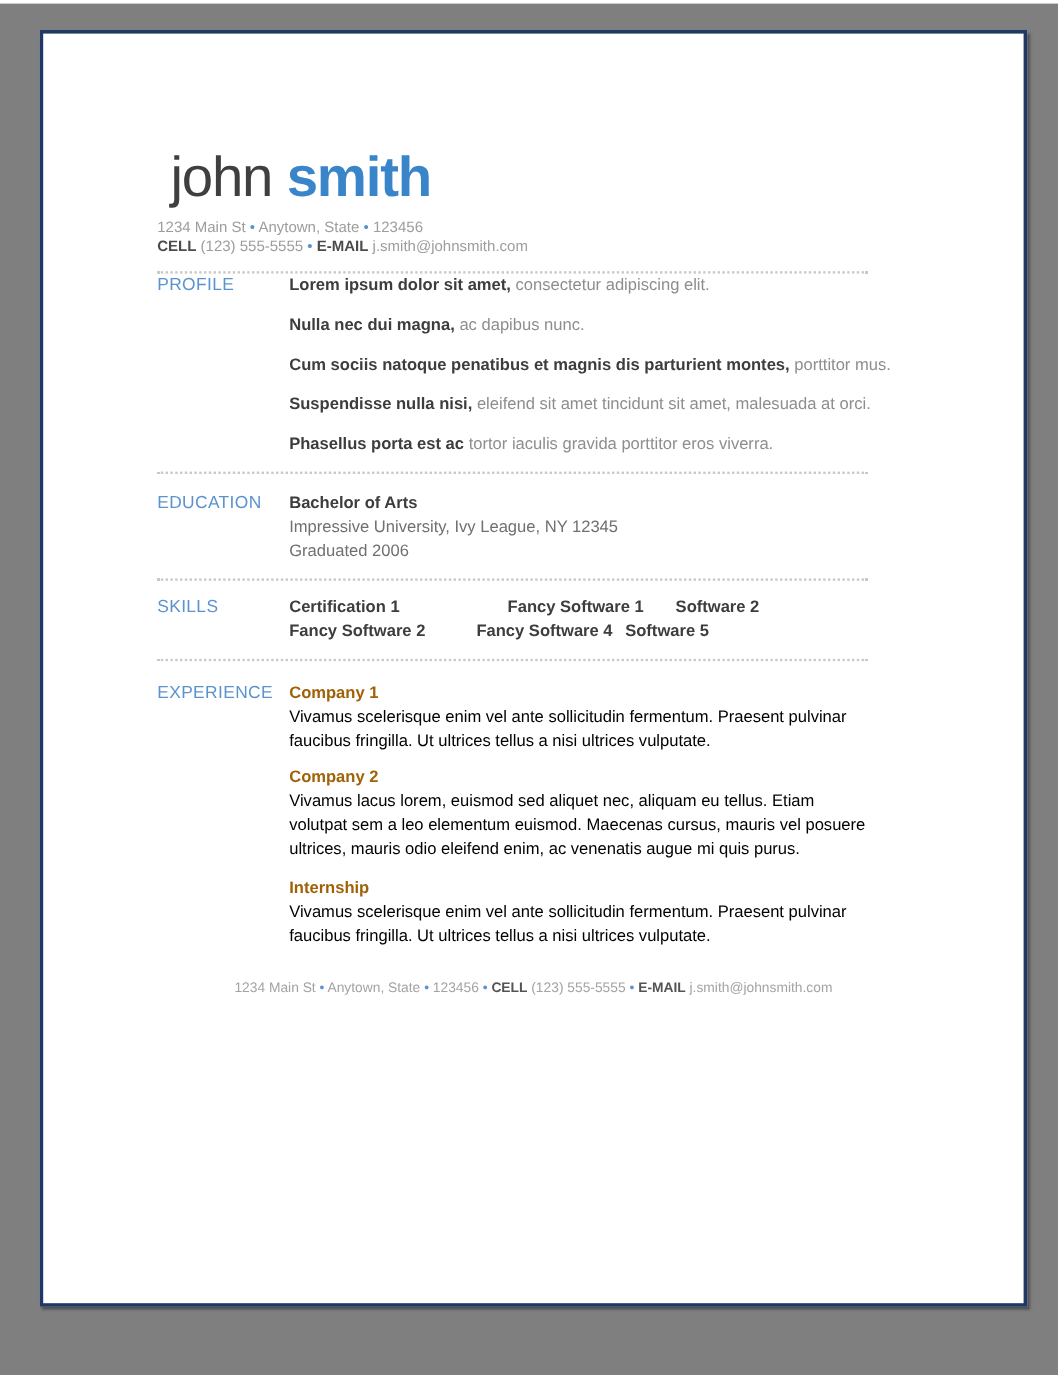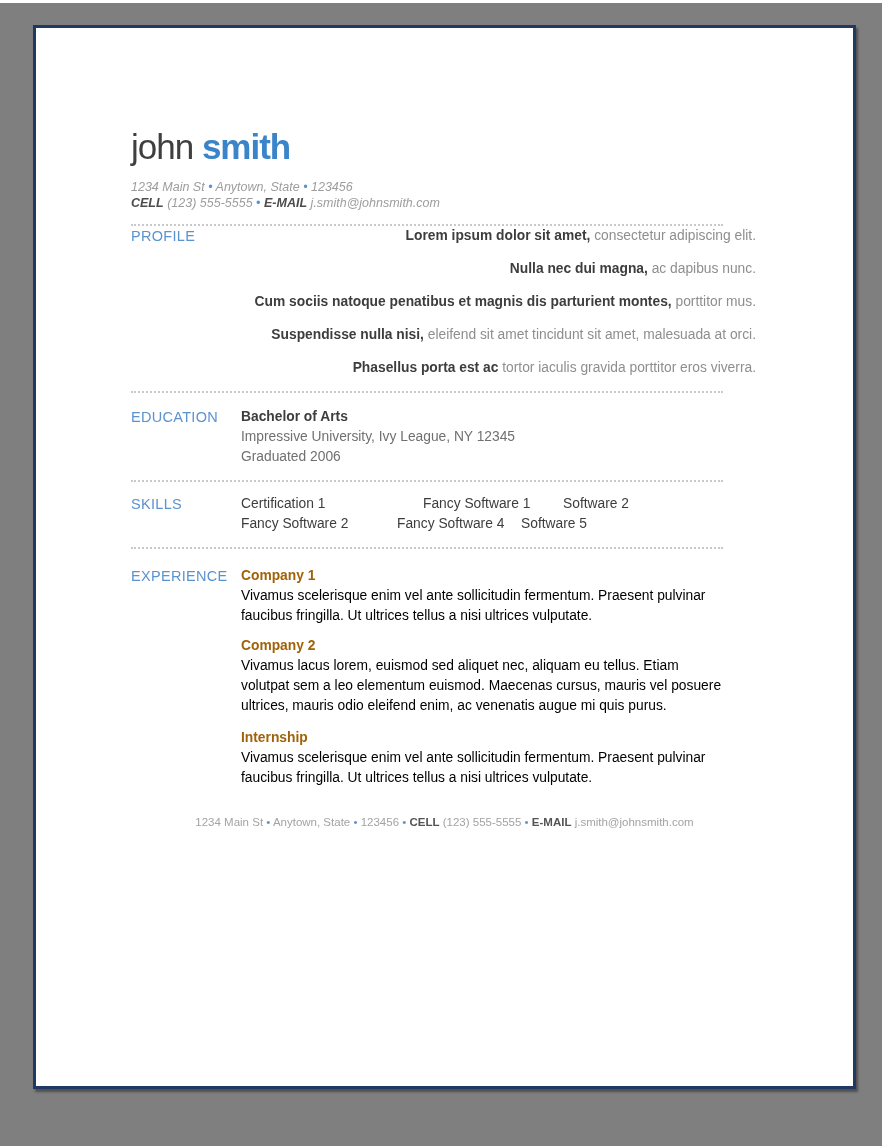--- a/index.html
+++ b/index.html
@@ -21,33 +21,32 @@
     position: absolute;
     left: 33px; top: 25px;
     width: 817px; height: 1058px;
     background: #ffffff;
     border: 3px solid #1f3864;
     box-shadow: 2px 3px 2px rgba(35,35,35,0.5);
   }
   
   .header { margin: 95px 0 0 95px; }
   .fullname {
-    margin: 0;
-    font-size: 35px;
+    margin: 11px;
+    font-size: 47px;
     line-height: 47px;
     letter-spacing: -1px;
     font-weight: 400;
   }
   .fullname .first { color: #3f3f3f; }
   .fullname .last  { color: #3a85c9; font-weight: 700; }
   .addr {
     font-size: 12.5px;
     line-height: 16px;
     color: #9d9d9d;
-    font-style: italic;
   }
   .addr.first-line { margin-top: 9px; }
   .addr b { color: #4c4c4c; font-weight: 700; }
   .dot { color: #5b93cf; }
   
   .divider {
     margin: 13px 0 0 95px;
     width: 592px;
     height: 0;
     border-top: 2px dotted #c9c9c9;
@@ -58,35 +57,35 @@
     width: 110px;
     flex: none;
     font-size: 14.5px;
     line-height: 20px;
     color: #5b93cf;
     letter-spacing: 0.3px;
   }
   .sec .body { width: 515px; font-size: 13.8px; line-height: 20px; }
   
   .sec-profile { }
-  .sec-profile p { margin: 0 0 13px 0; text-align: right; }
+  .sec-profile p { margin: 0 0 13px 0; }
   .sec-profile p:last-child { margin-bottom: 0; }
   .sec-profile b { color: #3d3d3d; font-weight: 700; }
   .sec-profile span { color: #8e8e8e; }
   
   .sec-education { margin-top: 14px; }
   .degree { color: #3d3d3d; font-weight: 700; }
   .edu-line { color: #707070; }
   
   .sec-skills { margin-top: 12px; }
   .skill-row { position: relative; height: 20px; }
   .skill-row span {
     position: absolute;
     top: 0;
-    font-weight: 400;
+    font-weight: 700;
     color: #3d3d3d;
     white-space: nowrap;
   }
   .r1-c1 { left: 0; }   .r1-c2 { left: 182px; } .r1-c3 { left: 322px; }
   .r2-c1 { left: 0; }   .r2-c2 { left: 132px; padding-left: 24px; } .r2-c3 { left: 280px; }
   
   .sec-experience { margin-top: 17px; }
   .job { margin: 0 0 10px 0; }
   .job:last-child { margin-bottom: 0; }
   .job-title { color: #a16207; font-weight: 700; }

